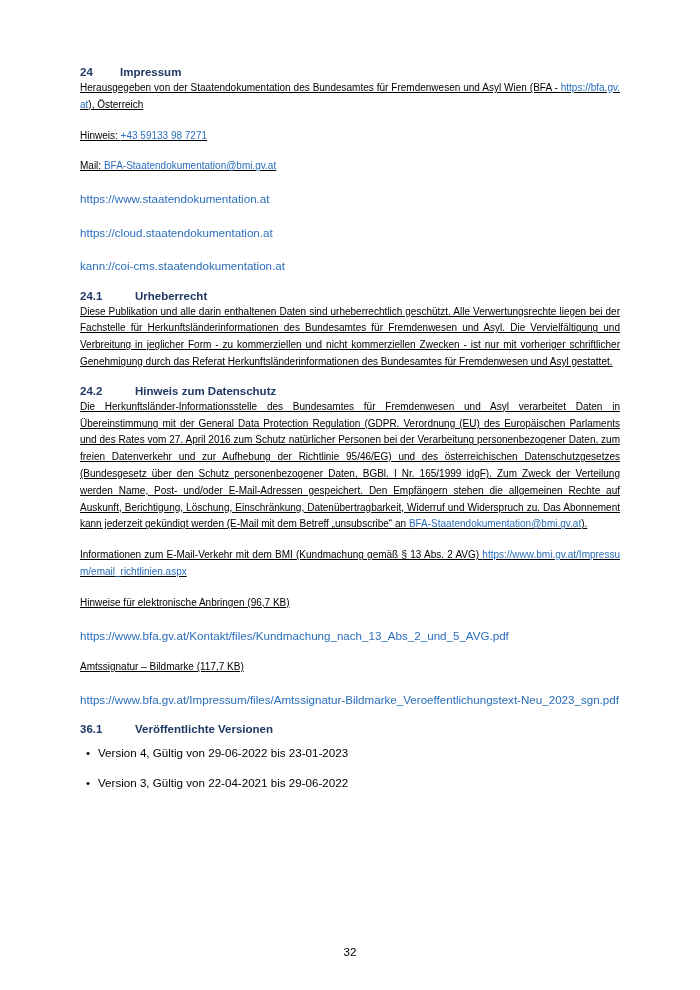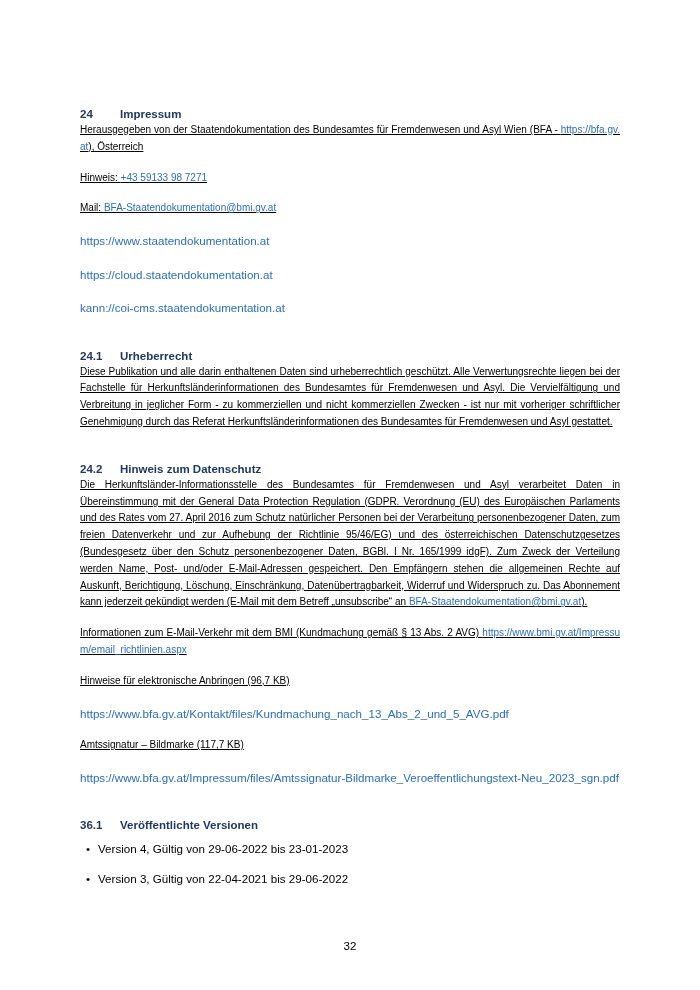--- a/index.html
+++ b/index.html
@@ -11,36 +11,37 @@
     height: 990px;
     background: #ffffff;
     font-family: "Liberation Sans", sans-serif;
     color: #000000;
   }
   .page {
     position: relative;
     width: 700px;
     height: 990px;
     box-sizing: border-box;
-    padding: 108px 80px 0 80px;
+    padding: 66px 80px 0 80px;
   }
   .heading {
     display: flex;
     align-items: baseline;
     color: #1f3864;
     font-weight: bold;
     font-size: 11.5px;
     margin: 0 0 2px 0;
   }
   .heading .num {
     width: 40px;
     flex: 0 0 40px;
   }
   .heading.sub {
-    margin-top: 32px;
+    margin-top: 14px;
+    gap: 15px;
   }
   .heading.sub .num {
     width: 40px;
     flex: 0 0 40px;
   }
   p.body {
     margin: 0 0 0 0;
     font-size: 10px;
     line-height: 1.68;
     text-align: justify;
@@ -75,21 +76,21 @@
   ul.versions li::before {
     content: "•";
     position: absolute;
     left: -12px;
     top: 0;
   }
   .footer {
     position: absolute;
     left: 0;
     right: 0;
-    bottom: 38px;
+    bottom: 32px;
     text-align: center;
     font-size: 11.6px;
   }
 </style>
 </head>
 <body>
 
 <div class="page">
 
   <div class="heading">

